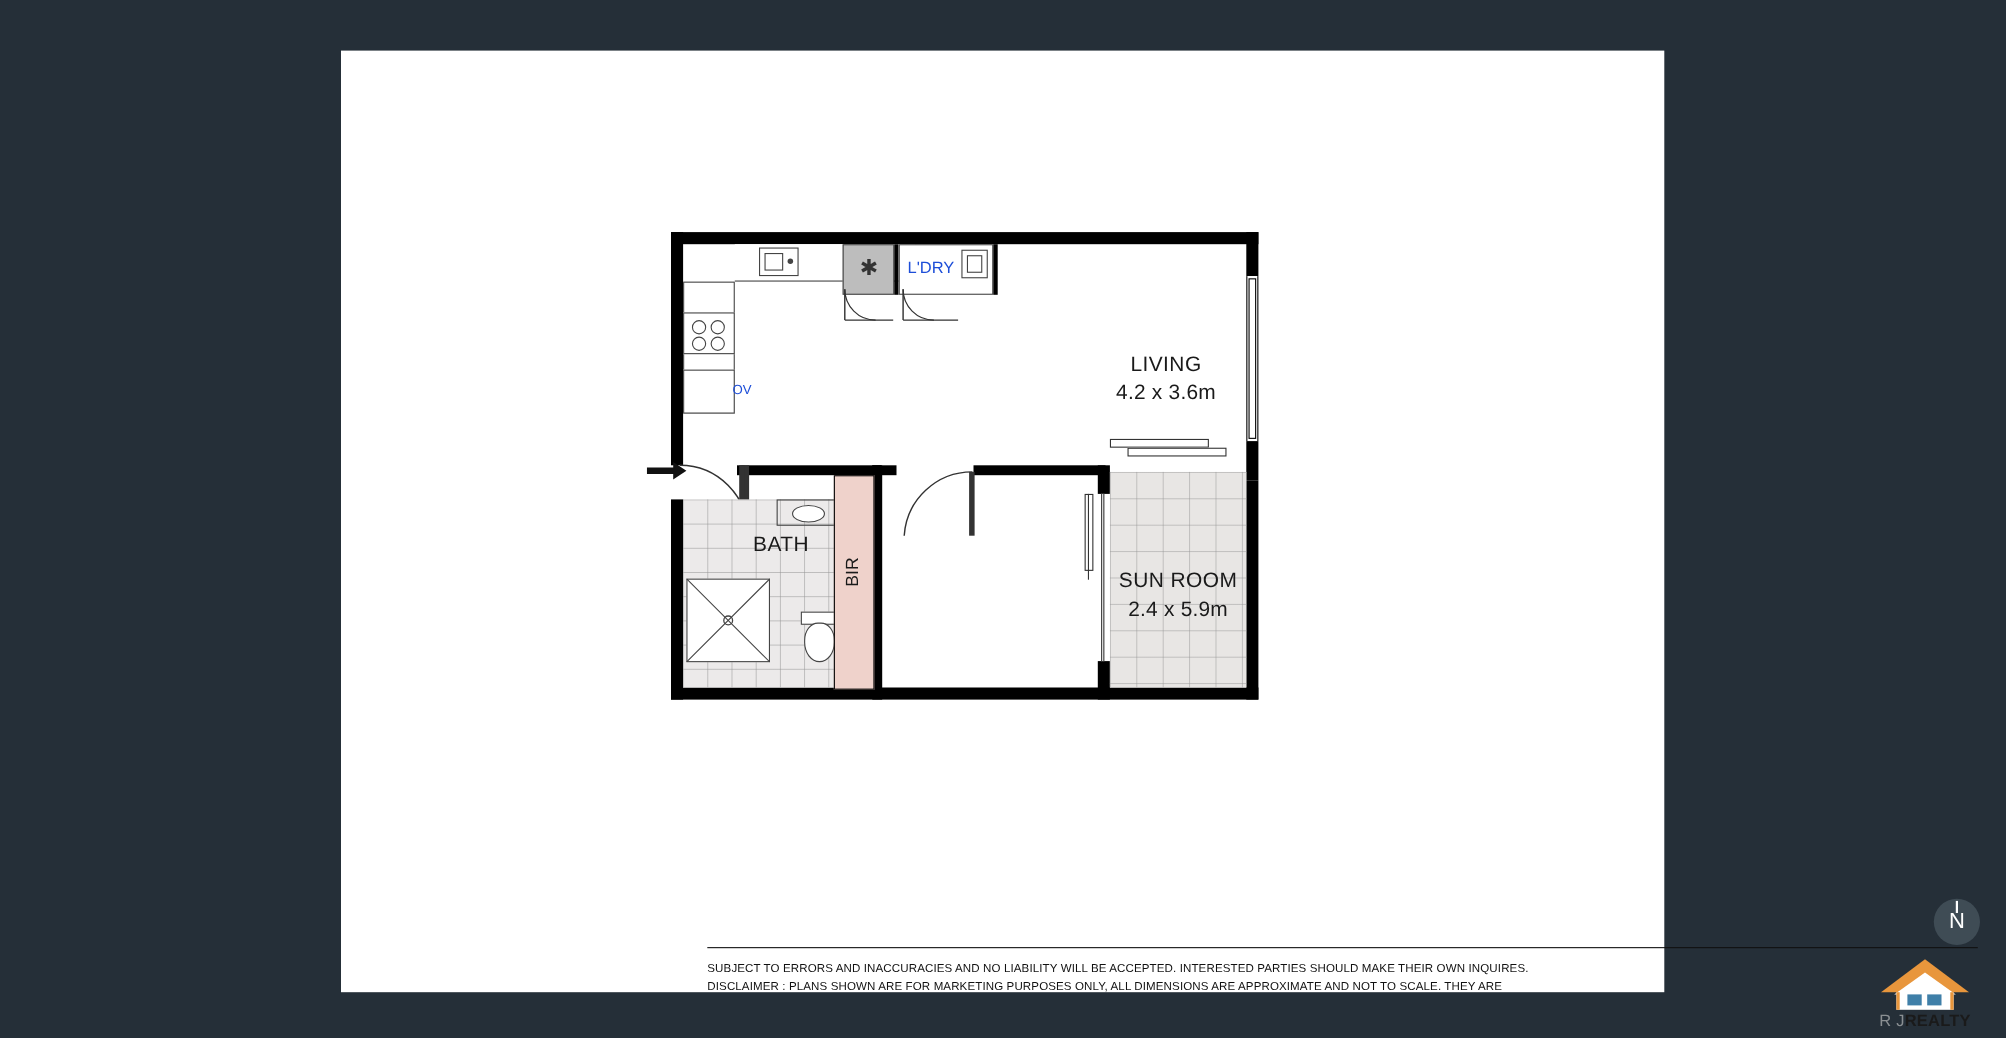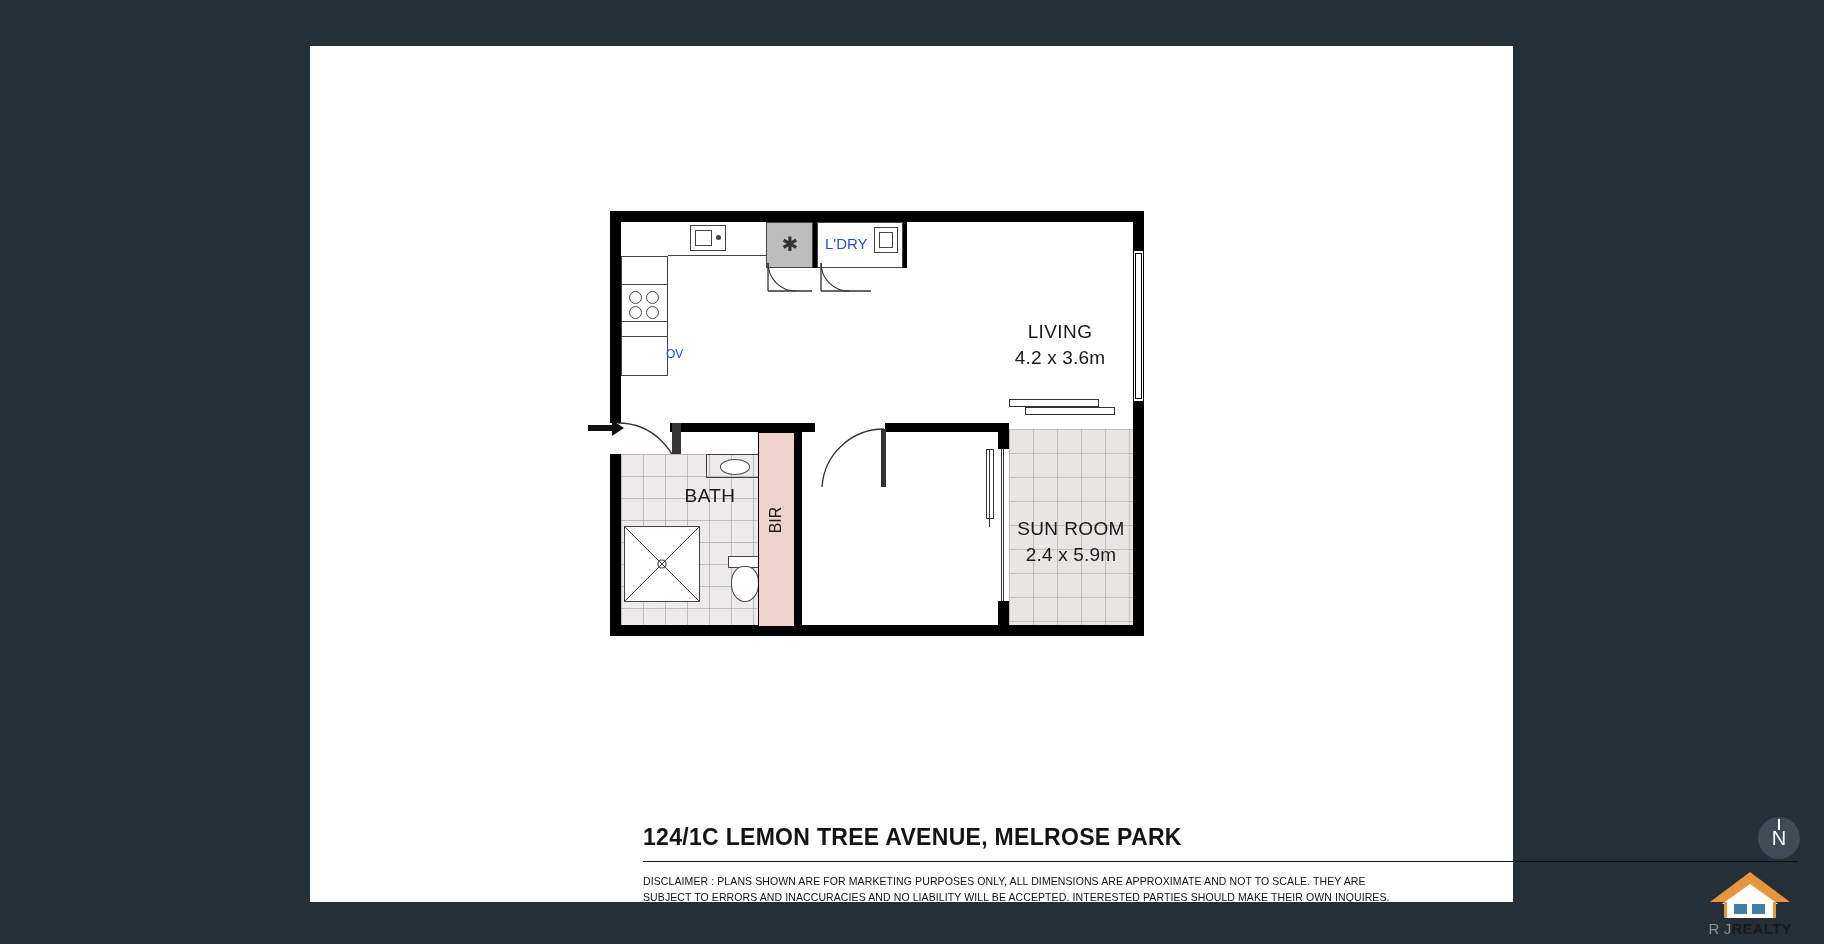--- a/index.html
+++ b/index.html
@@ -383,25 +383,24 @@
       </div>
 
 
       <div class="room-label" style="left:396px; top:305px; width:130px;">
         <div class="name">SUN ROOM</div>
         <div class="dims">2.4 x 5.9m</div>
       </div>
 
     </div>
 
-    <div id="footer-title">124/1C LEMON TREE AVENUE, MELROSE PARK</div>
     <div id="footer-rule"></div>
     <div id="disclaimer">
+      <div>SUBJECT TO ERRORS AND INACCURACIES AND NO LIABILITY WILL BE ACCEPTED. INTERESTED PARTIES SHOULD MAKE THEIR OWN INQUIRES.</div>
       <div>DISCLAIMER : PLANS SHOWN ARE FOR MARKETING PURPOSES ONLY,  ALL DIMENSIONS ARE APPROXIMATE AND NOT TO SCALE.  THEY ARE</div>
-      <div>SUBJECT TO ERRORS AND INACCURACIES AND NO LIABILITY WILL BE ACCEPTED. INTERESTED PARTIES SHOULD MAKE THEIR OWN INQUIRES.</div>
     </div>
 
     <div id="compass">
       <div class="needle"></div>
       <span>N</span>
     </div>
 
     <div id="logo">
       <div class="roof"></div>
       <div class="roof-inner"></div>

